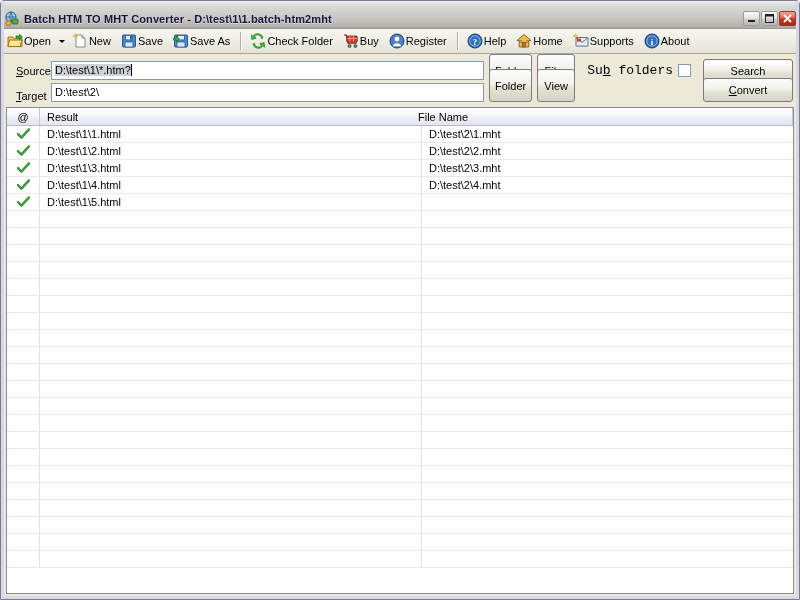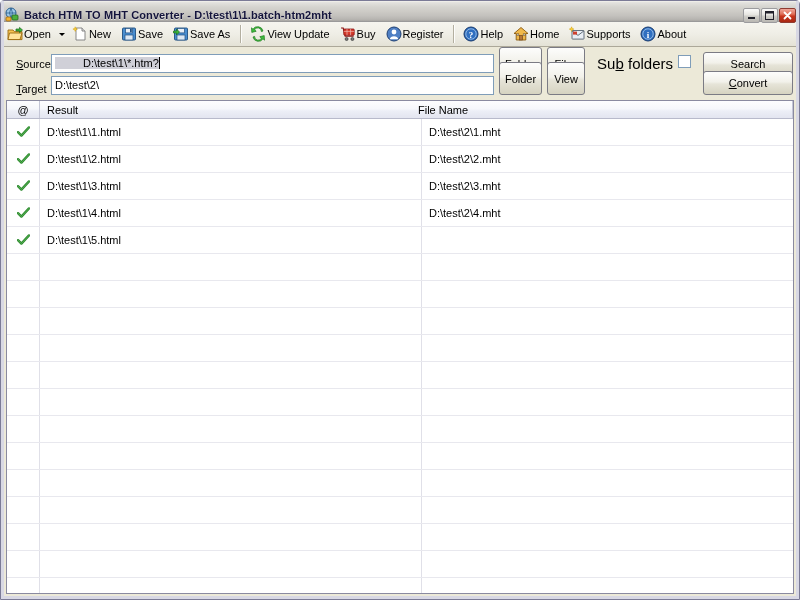--- a/index.html
+++ b/index.html
@@ -33,21 +33,21 @@
     position: absolute;
     left: 0; top: 0; right: 0; bottom: 0;
     box-sizing: border-box;
     border: 3px solid #d8d8e4;
     border-top: none;
     pointer-events: none;
   }
 
   
   .titlebar {
-    height: 21px;
+    height: 28px;
     box-sizing: border-box;
     background: linear-gradient(to bottom,
       #f4f3ee 0%, #e3e2de 8%, #d6d5d0 28%,
       #cdcbc6 52%, #c3c1bd 74%, #b6b4b0 92%, #a8a6a3 100%);
     border-bottom: 1px solid #9a9a9a;
     display: flex;
     align-items: center;
     padding: 8px 2px 0 3px;
     position: relative;
     flex: none;
@@ -172,21 +172,20 @@
     font-size: 11px;
     padding: 2px 2px 0 3px;
     color: #000;
     overflow: hidden;
     white-space: nowrap;
     position: relative;
   }
   .pinput .sel {
     background: #d0d0d8;
     color: #000;
-    padding-left: 28px;
   }
   .caret {
     display: inline-block;
     width: 1px;
     height: 12px;
     background: #000;
     vertical-align: -2px;
     margin-left: 0px;
   }
   .sbtn {
@@ -200,24 +199,26 @@
     font-family: "Liberation Sans", sans-serif;
     font-size: 11px;
     color: #000;
     padding: 0 5px;
     cursor: default;
     display: flex; align-items: center; justify-content: center;
     white-space: nowrap;
   }
   .subwrap {
     display: flex;
+    align-items: center;
     gap: 5px;
     margin-left: 12px;
-    font-size: 15px;
+    font-size: 13px;
     white-space: nowrap;
+    font-family: Liberation Mono, monospace;
   }
   .chk {
     width: 13px; height: 13px;
     box-sizing: border-box;
     background: #fff;
     border: 1px solid #7f9db9;
     cursor: default;
   }
   .bigbtn {
     width: 90px;
@@ -268,21 +269,21 @@
   .hcell.c1 { width: 33px; justify-content: center; padding-left: 0; }
   .hcell.c2 { width: 382px; }
   .hcell.c3 { flex: 1; border-right: none; }
 
   .lv-body {
     flex: 1;
     overflow: hidden;
     position: relative;
   }
   .lv-row {
-    height: 27px;
+    height: 17px;
     box-sizing: border-box;
     display: flex;
     border-bottom: 1px solid #e8e8ee;
     background: #ffffff;
   }
   .cell {
     box-sizing: border-box;
     font-size: 11px;
     color: #000;
     display: flex;
@@ -398,21 +399,21 @@
 
     <div class="tb-sep"></div>
 
     <div class="tb-item">
       <span class="ico">
         <svg width="16" height="16" viewBox="0 0 16 16">
           <path d="M13 5 A5.5 5.5 0 0 0 3 3.2 L1.5 1.8 l0.3 4.6 4.4 -1.1 -1.6 -1.5 A3.6 3.6 0 0 1 11.4 5.6 z" fill="#3fbf3f" stroke="#1c7a1c" stroke-width="0.7"></path>
           <path d="M3 11 A5.5 5.5 0 0 0 13 12.8 L14.5 14.2 l-0.3 -4.6 -4.4 1.1 1.6 1.5 A3.6 3.6 0 0 1 4.6 10.4 z" fill="#3fbf3f" stroke="#1c7a1c" stroke-width="0.7"></path>
         </svg>
       </span>
-      <span class="lbl">View Update</span>
+      <span class="lbl">Check Folder</span>
     </div>
 
     <div class="tb-item">
       <span class="ico">
         <svg width="16" height="16" viewBox="0 0 16 16">
           <path d="M1 2 h2.2 l2 8.2 h8.4" fill="none" stroke="#8a1414" stroke-width="1.2"></path>
           <rect x="3.8" y="3" width="10.4" height="6.2" rx="0.8" fill="#d63a2a" stroke="#8a1414" stroke-width="0.8"></rect>
           <path d="M3.8 5.4 H14.2 M7 3 V9.2 M10.6 3 V9.2" stroke="#f0bdb5" stroke-width="0.7"></path>
           <circle cx="6.6" cy="13" r="1.5" fill="#7a7a7a" stroke="#3a3a3a" stroke-width="0.7"></circle>
           <circle cx="12.4" cy="13" r="1.5" fill="#7a7a7a" stroke="#3a3a3a" stroke-width="0.7"></circle>

